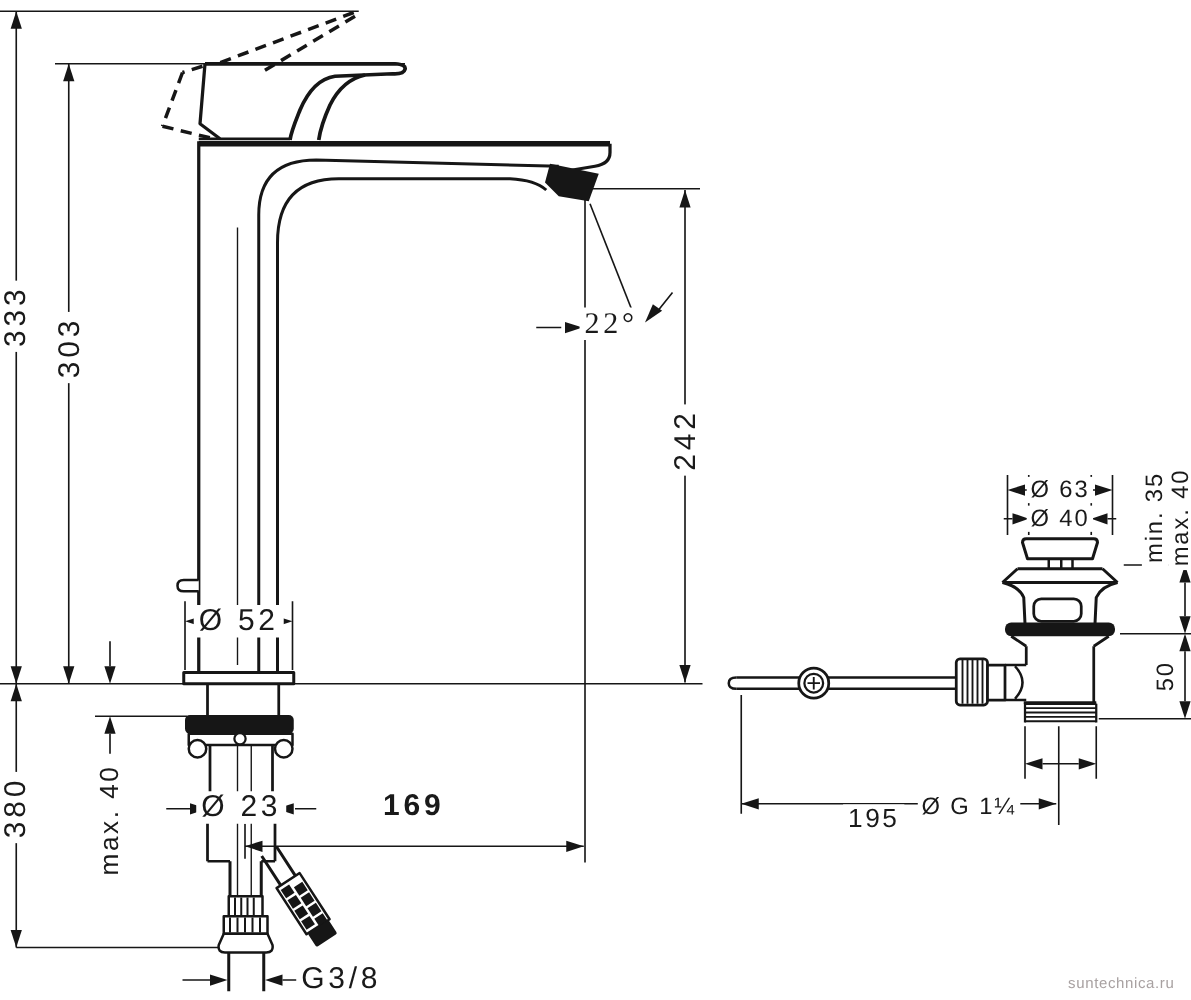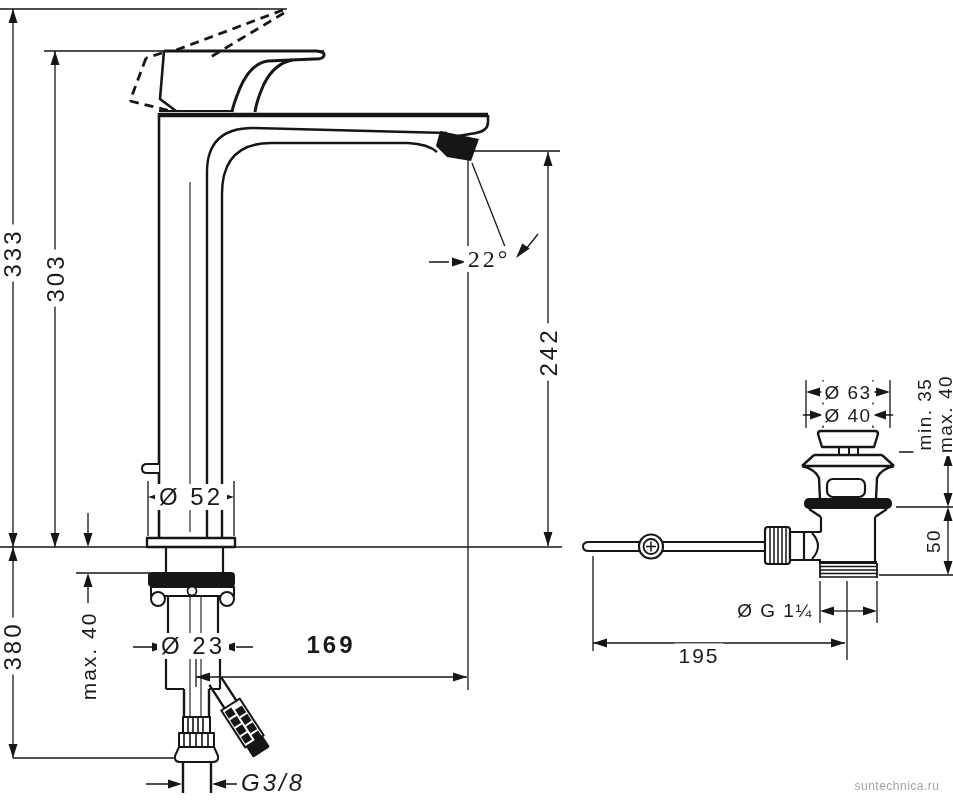--- a/index.html
+++ b/index.html
@@ -178,24 +178,24 @@
 
   <div class="dim rot" style="left:13px;top:253px;">333</div>
   <div class="dim rot" style="left:56px;top:278px;">303</div>
   <div class="dim rot" style="left:13px;top:646px;">380</div>
   <div class="dim rot mid" style="left:88px;top:656px;">max. 40</div>
   <div class="dim" style="left:191px;top:497px;">Ø 52</div>
   <div class="dim" style="left:193px;top:646px;">Ø 23</div>
   <div class="dim" style="left:331px;top:645px;font-weight:bold;">169</div>
   <div class="dim" style="left:489px;top:259px;font-family:Liberation Serif, serif;">22°</div>
   <div class="dim rot" style="left:549px;top:352px;">242</div>
-  <div class="dim" style="left:273px;top:783px;font-style:italic;">G3/8</div>
+  <div class="dim" style="left:273px;top:783px;">G3/8</div>
 
   <div class="dim small" style="left:848px;top:392px;text-align:center;">Ø 63</div>
   <div class="dim small" style="left:848px;top:415px;text-align:right;">Ø 40</div>
   <div class="dim small rot" style="left:924px;top:414px;">min. 35</div>
   <div class="dim small rot" style="left:945px;top:414px;">max. 40</div>
   <div class="dim small rot" style="left:933px;top:541px;">50</div>
-  <div class="dim small" style="left:775px;top:610px;">Ø G 1¼</div>
+  <div class="dim small" style="left:775px;top:646px;">Ø G 1¼</div>
   <div class="dim mid" style="left:699px;top:643px;margin-top:12px;">195</div>
 
   <div class="watermark" style="left:897px;top:786px;">suntechnica.ru</div>
 </div>
 
 </body></html>

